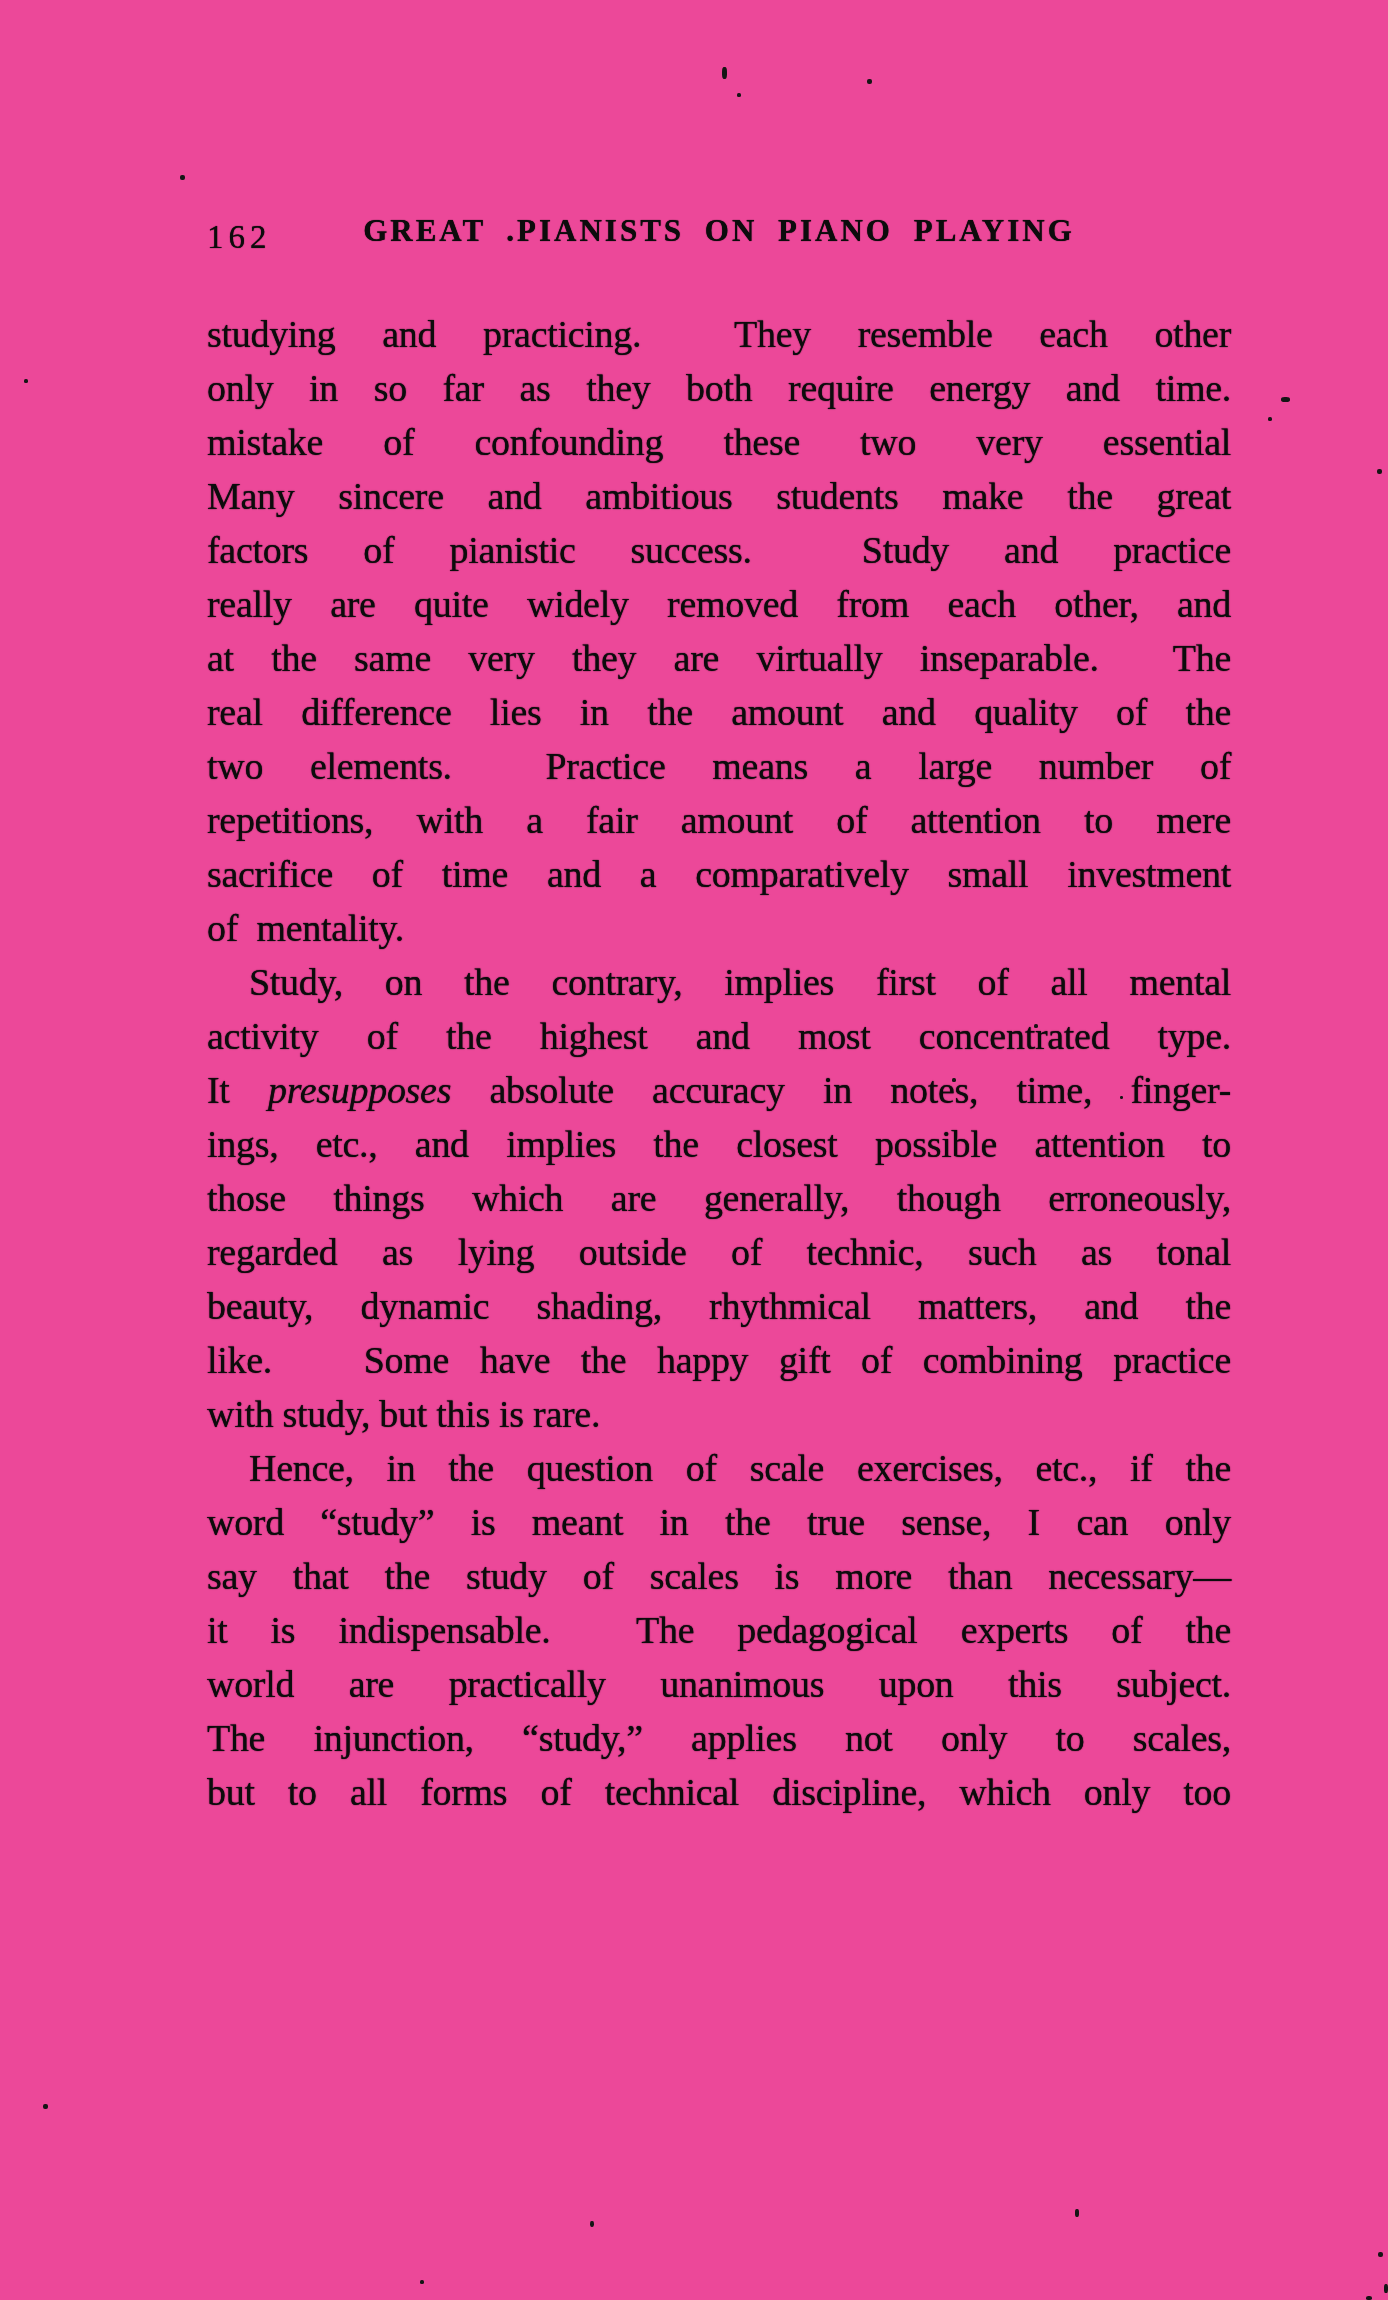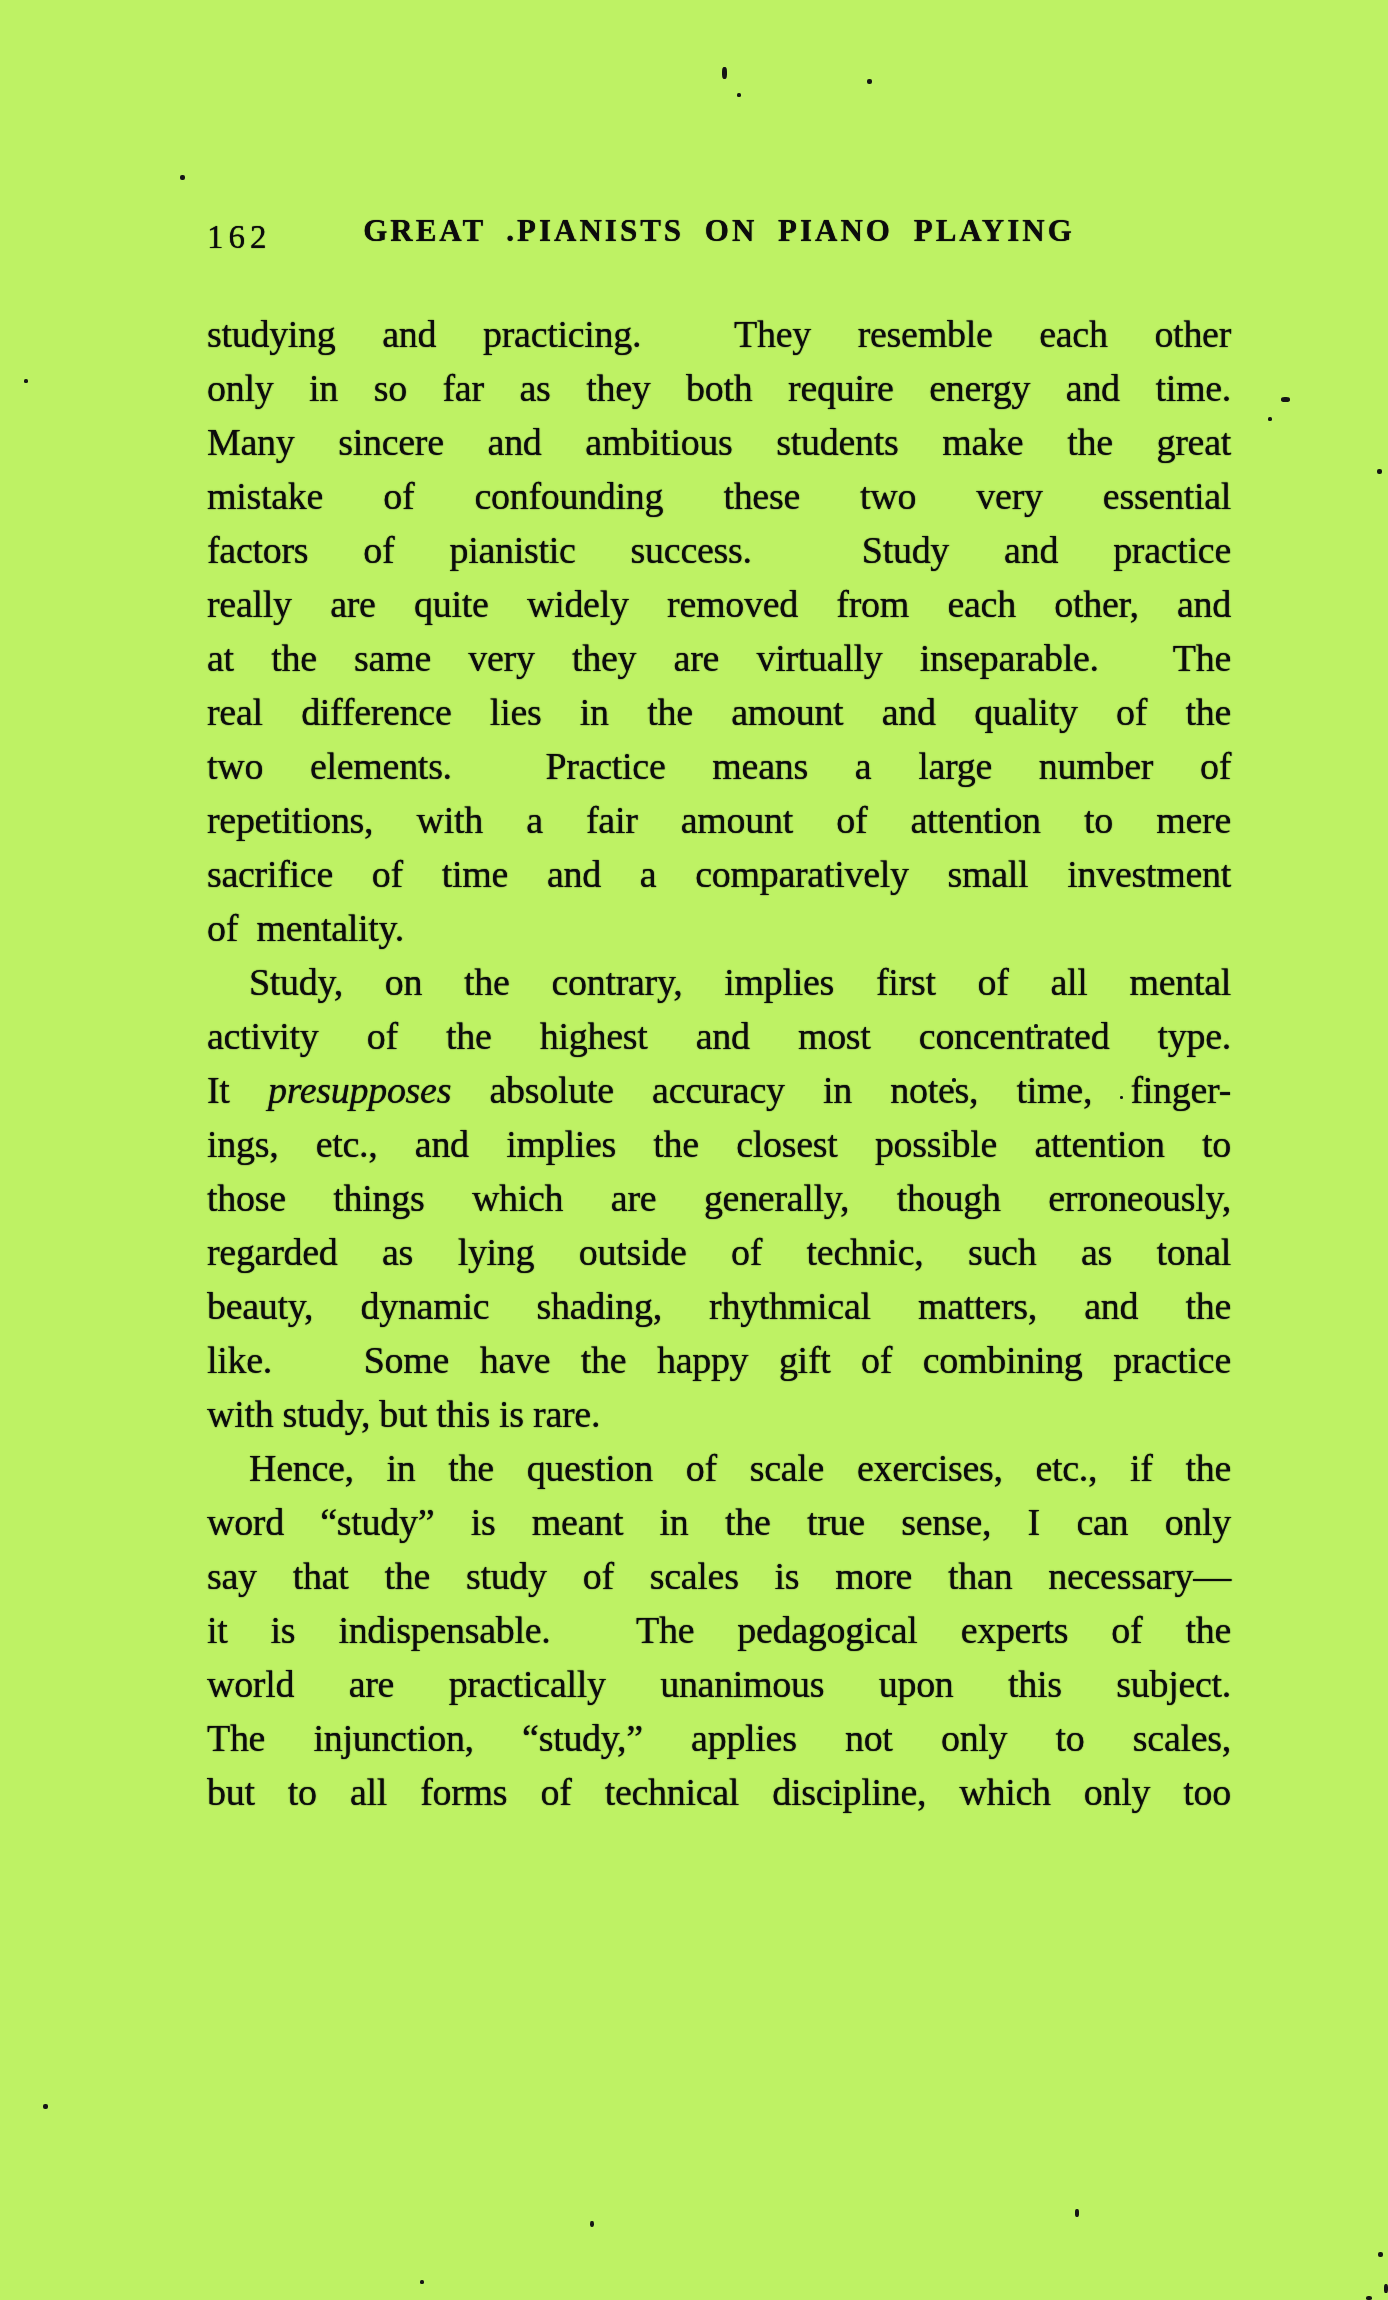--- a/index.html
+++ b/index.html
@@ -1,19 +1,19 @@
 <!DOCTYPE html>
 <html><head>
 <meta charset="utf-8">
 <style>
   html,body{margin:0;padding:0;background:#e8e8e8;}
   .page{
     position:relative;
     width:1388px;height:2300px;
-    background:#bef264;
+    background:#ec4899;
     overflow:hidden;
     font-family:"Liberation Serif", serif;
     color:#0c0c0c;
   }
   .pageno{
     position:absolute;left:207px;top:218px;height:38px;line-height:38px;
     font-size:33px;letter-spacing:5px;
     font-variant-numeric:oldstyle-nums;
     text-shadow:0 0 1px #000;
   }
@@ -44,22 +44,22 @@
 </style>
 </head>
 <body>
 
 <div class="page">
   <div class="pageno">162</div>
   <div class="running-head">GREAT .PIANISTS ON PIANO PLAYING</div>
   <div class="textblock" id="textblock">
       <div class="line">studying and practicing.  They resemble each other</div>
       <div class="line">only in so far as they both require energy and time.</div>
+      <div class="line">mistake of confounding these two very essential</div>
       <div class="line">Many sincere and ambitious students make the great</div>
-      <div class="line">mistake of confounding these two very essential</div>
       <div class="line">factors of pianistic success.  Study and practice</div>
       <div class="line">really are quite widely removed from each other, and</div>
       <div class="line">at the same very they are virtually inseparable.  The</div>
       <div class="line">real difference lies in the amount and quality of the</div>
       <div class="line">two elements.  Practice means a large number of</div>
       <div class="line">repetitions, with a fair amount of attention to mere</div>
       <div class="line">sacrifice of time and a comparatively small investment</div>
       <div class="line endline">of  mentality.</div>
       <div class="line indent">Study, on the contrary, implies first of all mental</div>
       <div class="line">activity of the highest and most concentrated type.</div>

